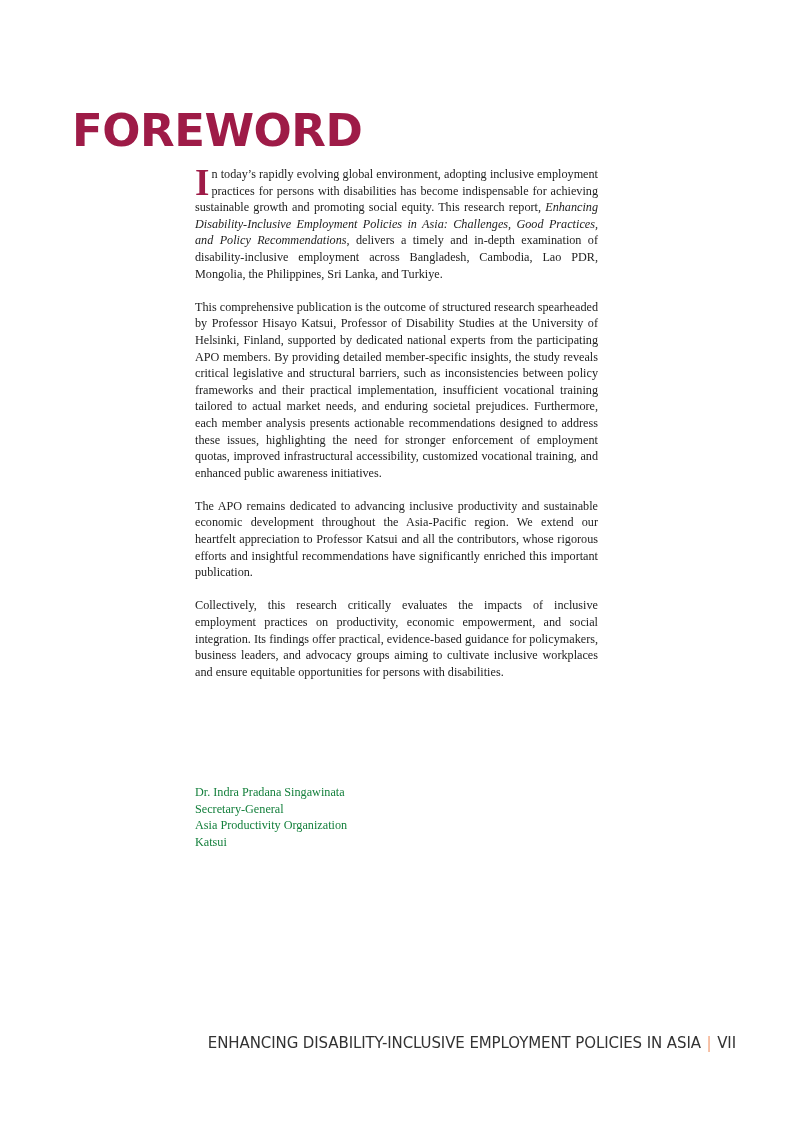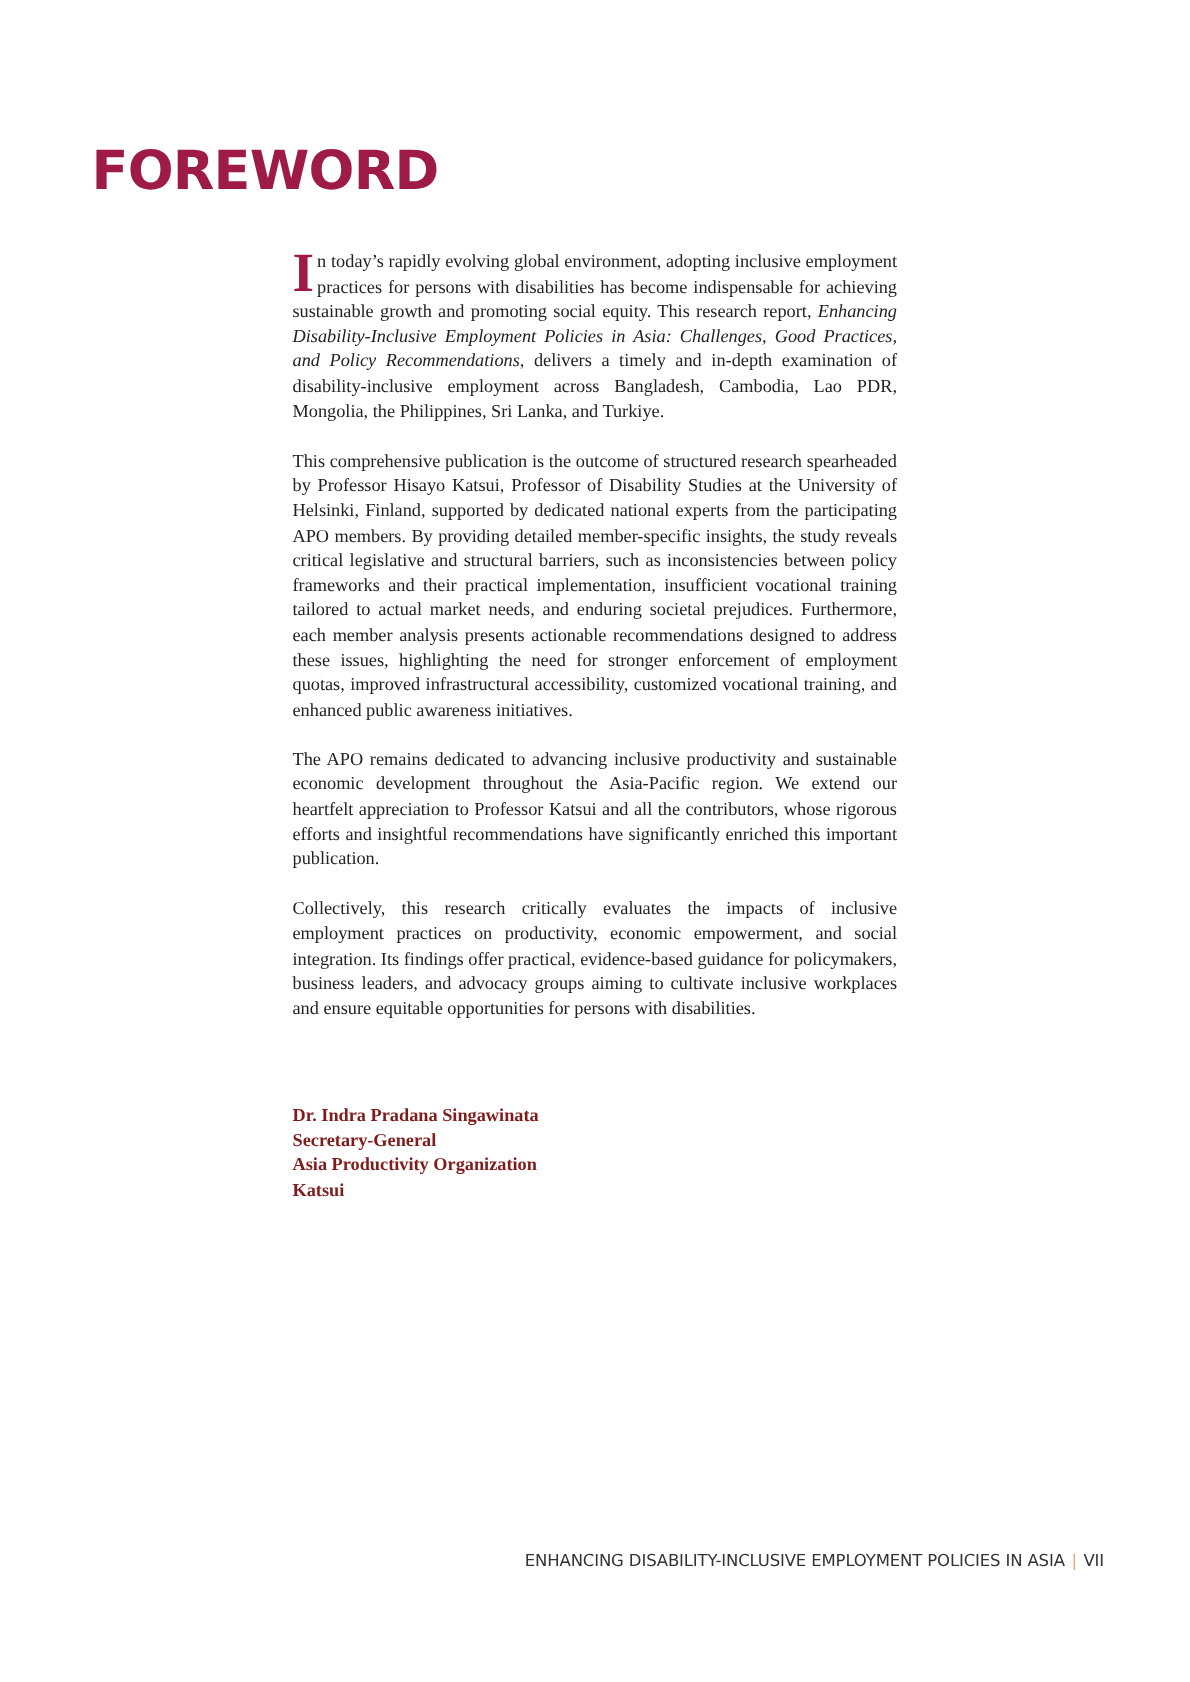--- a/index.html
+++ b/index.html
@@ -1,42 +1,42 @@
 <!DOCTYPE html>
 <html><head>
 <meta charset="utf-8">
 <style>
   html, body { margin: 0; padding: 0; background: #ffffff; }
   body { width: 793px; height: 1121px; position: relative; overflow: hidden; }
   .page { position: absolute; inset: 0; }
   .title {
     position: absolute; left: 57px; top: 93px;
     font-family: "DejaVu Sans", sans-serif; font-weight: bold;
-    font-size: 36px; letter-spacing: -0.5px;
-    color: #9e1b47; margin: 4px; line-height: 1;
+    font-size: 45px; letter-spacing: -0.5px;
+    color: #9e1b47; margin: 15px; line-height: 1;
   }
   .body {
     position: absolute; left: 195px; top: 166px; width: 403px;
     font-family: "Liberation Serif", serif; font-size: 12.2px;
     line-height: 16.6px; color: #222222; text-align: justify;
   }
   .body p { margin: 0 0 16.6px 0; }
   .dropcap {
     float: left; font-family: "Liberation Serif", serif; font-weight: bold;
     color: #9e1b47; font-size: 37px; line-height: 30px; margin: 2px 2px 0 0;
   }
   .signature {
-    position: absolute; left: 195px; top: 735px;
+    position: absolute; left: 195px; top: 784px;
     font-family: "Liberation Serif", serif; font-size: 12.2px;
-    line-height: 16.6px; color: #7f1d1d; font-weight: bold;
+    line-height: 16.6px; color: #15803d;
   }
   .signature div { white-space: nowrap; }
   .footer {
     position: absolute; right: 57px; top: 1034px;
-    font-family: "DejaVu Sans", sans-serif; font-size: 11px;
+    font-family: "DejaVu Sans", sans-serif; font-size: 15px;
     color: #333333; white-space: nowrap; letter-spacing: -0.1px;
   }
   .footer .sep { color: #f2a27a; padding: 0 1px; }
 </style>
 </head>
 <body>
 
 <div class="page">
   <h1 class="title">FOREWORD</h1>
 

